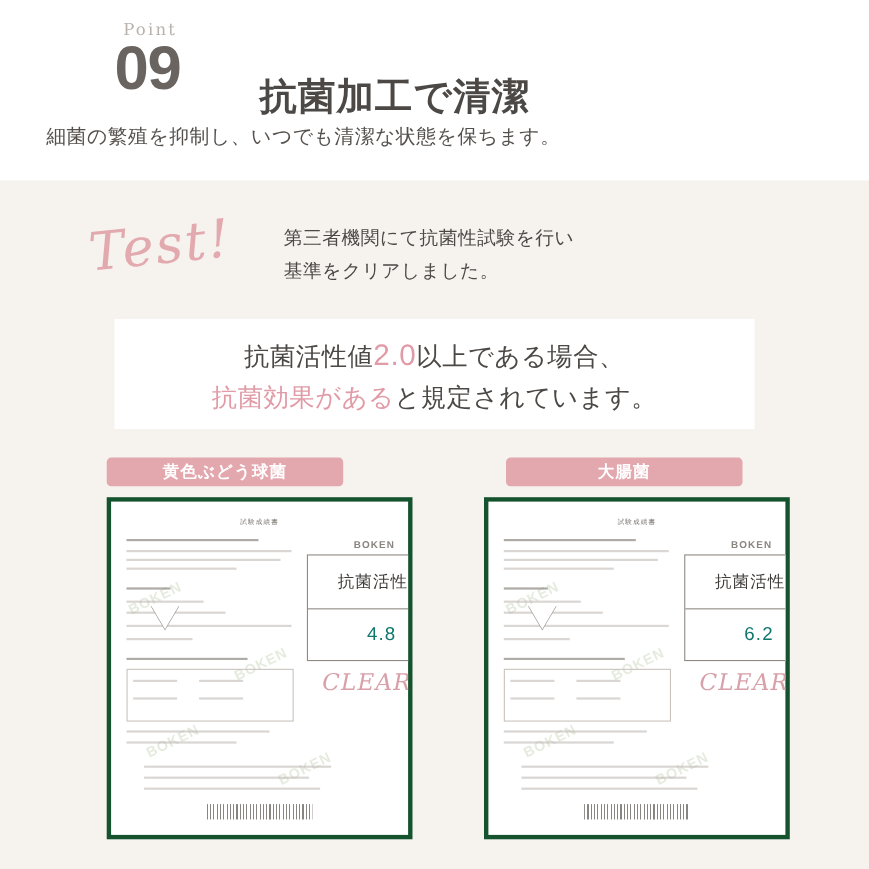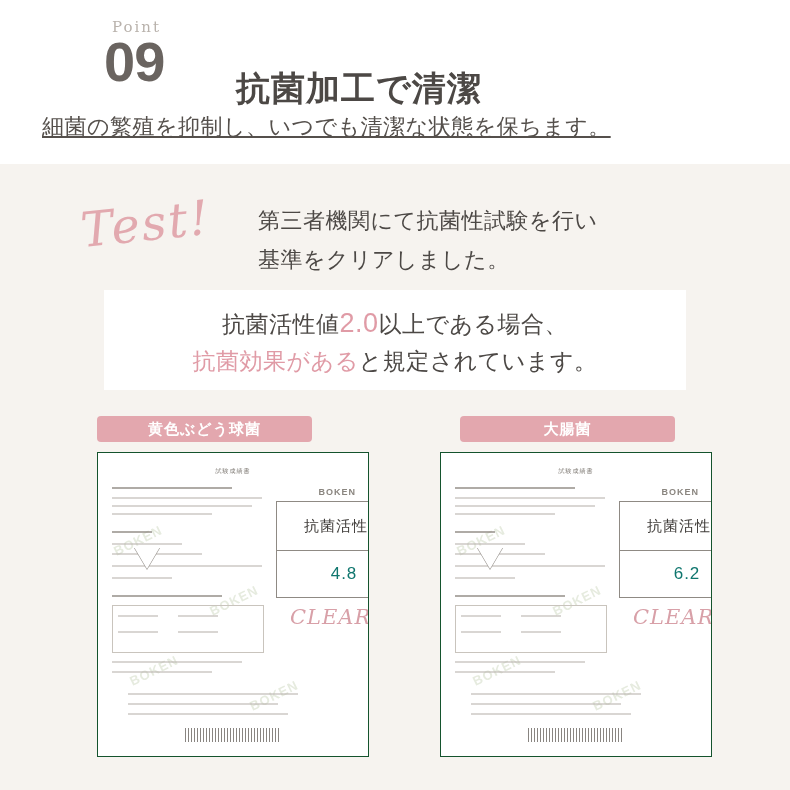--- a/index.html
+++ b/index.html
@@ -58,24 +58,23 @@
     font-weight: bold;
     color: #4c4845;
     letter-spacing: 1px;
     line-height: 1.1;
     margin-top: 28px;
   }
   .subhead {
     position: absolute;
     left: 42px;
     top: 112px;
-    font-size: 22px;
+    font-size: 18px;
     color: #55504c;
     letter-spacing: 0.5px;
-    text-decoration: underline;
   }
 
   
   .panel {
     position: absolute;
     left: 0;
     top: 164px;
     width: 790px;
     height: 626px;
     background: #f6f3ef;
@@ -90,21 +89,21 @@
     font-size: 48px;
     color: #e2a9af;
     letter-spacing: 2px;
     transform: rotate(-6deg);
     transform-origin: left bottom;
   }
   .test-text {
     position: absolute;
     left: 258px;
     top: 38px;
-    font-size: 22px;
+    font-size: 17px;
     line-height: 1.75;
     color: #4c4845;
     letter-spacing: 0.5px;
   }
 
   .claim-box {
     position: absolute;
     left: 104px;
     top: 126px;
     width: 582px;
@@ -145,21 +144,21 @@
     justify-content: center;
   }
   .col.right .tag { width: 215px; margin-left: 20px; }
 
   .doc {
     position: relative;
     margin-top: 10px;
     width: 270px;
     height: 303px;
     background: #ffffff;
-    border: 1px solid #14532d;
+    border: 4px solid #14532d;
     overflow: hidden;
   }
   .col.right .doc { width: 270px; }
 
   
   .dl {
     position: absolute;
     background: #b9b4ae;
     height: 2px;
     opacity: 0.55;

